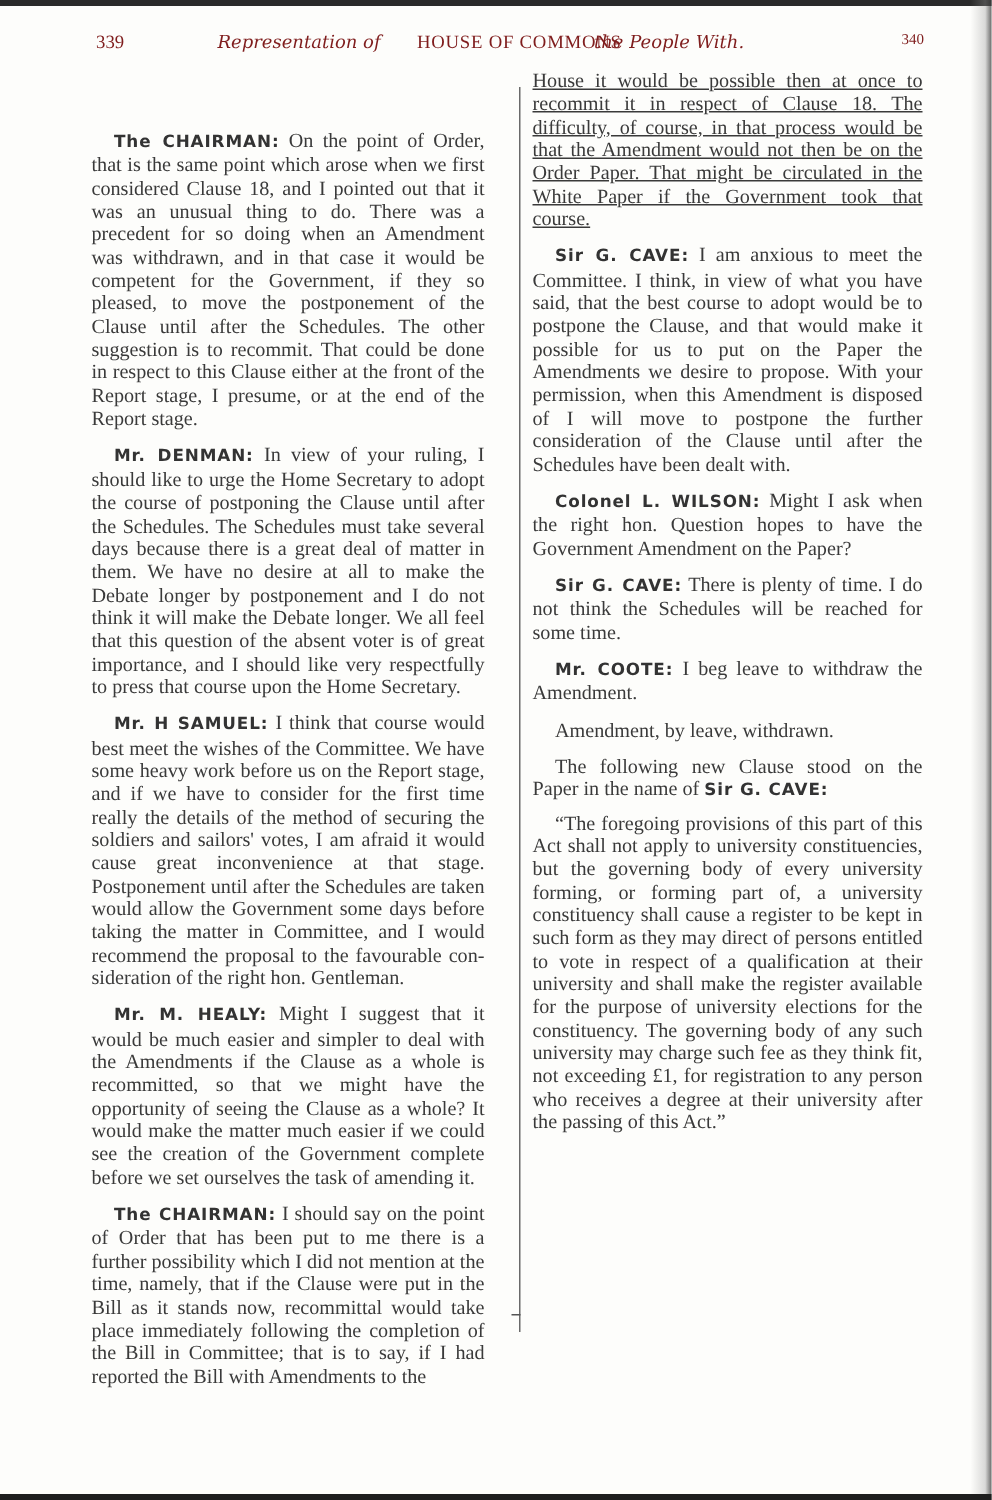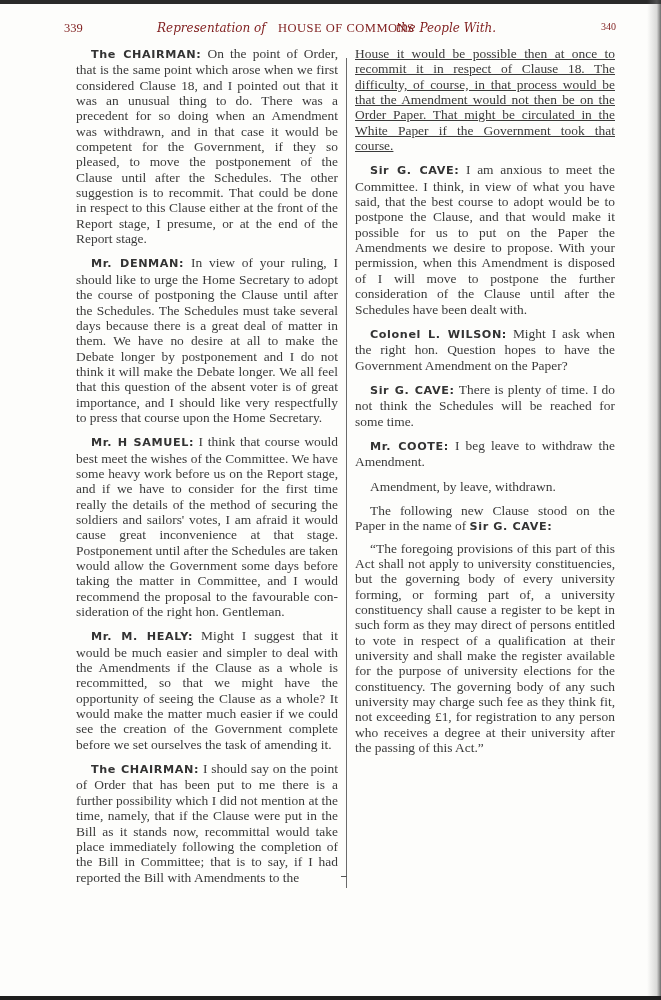--- a/index.html
+++ b/index.html
@@ -13,28 +13,28 @@
   .top-edge { position: absolute; left: 0; top: 0; width: 661px; height: 4px; background: #2a2a2a; }
   .bottom-edge { position: absolute; left: 0; bottom: 0; width: 661px; height: 4px; background: #1e1e1e; }
   .right-shadow { position: absolute; right: 0; top: 0; width: 14px; height: 1000px;
     background: linear-gradient(to right, rgba(255,255,255,0), rgba(150,150,150,0.35) 70%, rgba(60,60,60,0.75)); }
   .header {
     position: absolute; top: 21px; left: 64px; width: 552px; height: 18px;
     font-size: 12px; color: #7f1d1d;
   }
   .header span { position: absolute; top: 0; white-space: nowrap; }
   .pg-left { left: 0; font-family: "Liberation Serif", serif; font-size: 12.5px; }
-  .run-left { left: 93px; font-style: italic; }
+  .run-left { left: 81px; font-style: italic; }
   .run-center { left: 214px; letter-spacing: 0.5px; font-size: 12.5px; font-family: Liberation Serif, serif; }
   .run-right { left: 332px; font-style: italic; }
   .pg-right { right: 0; font-family: "Liberation Serif", serif; font-size: 10px; }
 
   .col { position: absolute; top: 46px; font-family: "Liberation Serif", serif;
     font-size: 13.45px; line-height: 15.35px; text-align: justify; hyphens: manual; }
-  .col-left { left: 76px; width: 262px; }
+  .col-left { left: 61px; width: 262px; margin-top: 40px; }
   .col-right { left: 355px; width: 260px; }
   .divider { position: absolute; left: 346px; top: 58px; width: 1px; height: 830px; background: #6a6a6a; }
   .divider-tick { position: absolute; left: 341px; top: 876px; width: 6px; height: 1px; background: #555; }
 
   p { margin: 0 0 9px 0; text-indent: 15px; }
   p.noindent { text-indent: 0; text-decoration: underline; }
   .speaker { font-family: "DejaVu Sans", "Liberation Sans", sans-serif; font-weight: bold;
     font-size: 11.2px; letter-spacing: 0.6px; color: #333; }
   .it { font-style: italic; }
   .quote { margin-top: -3px; }

